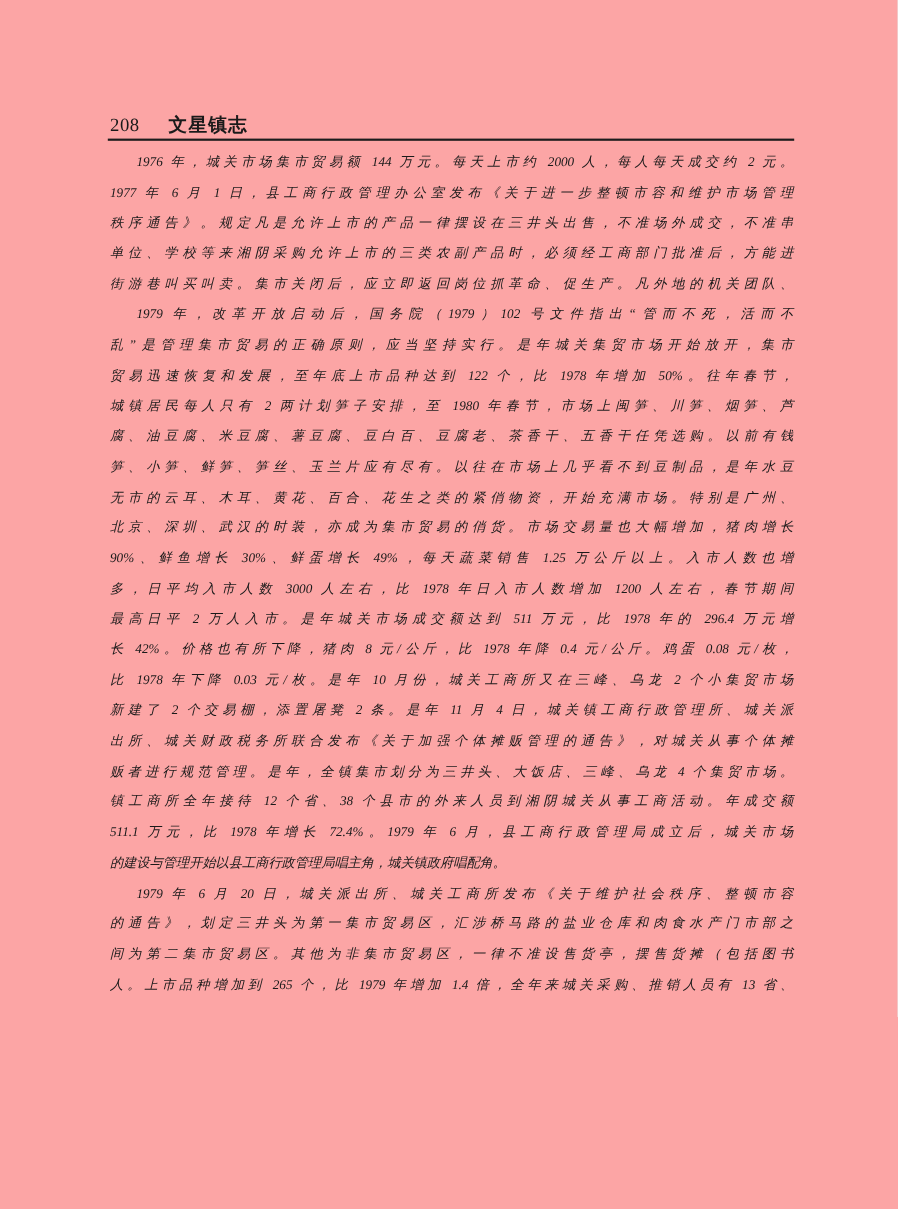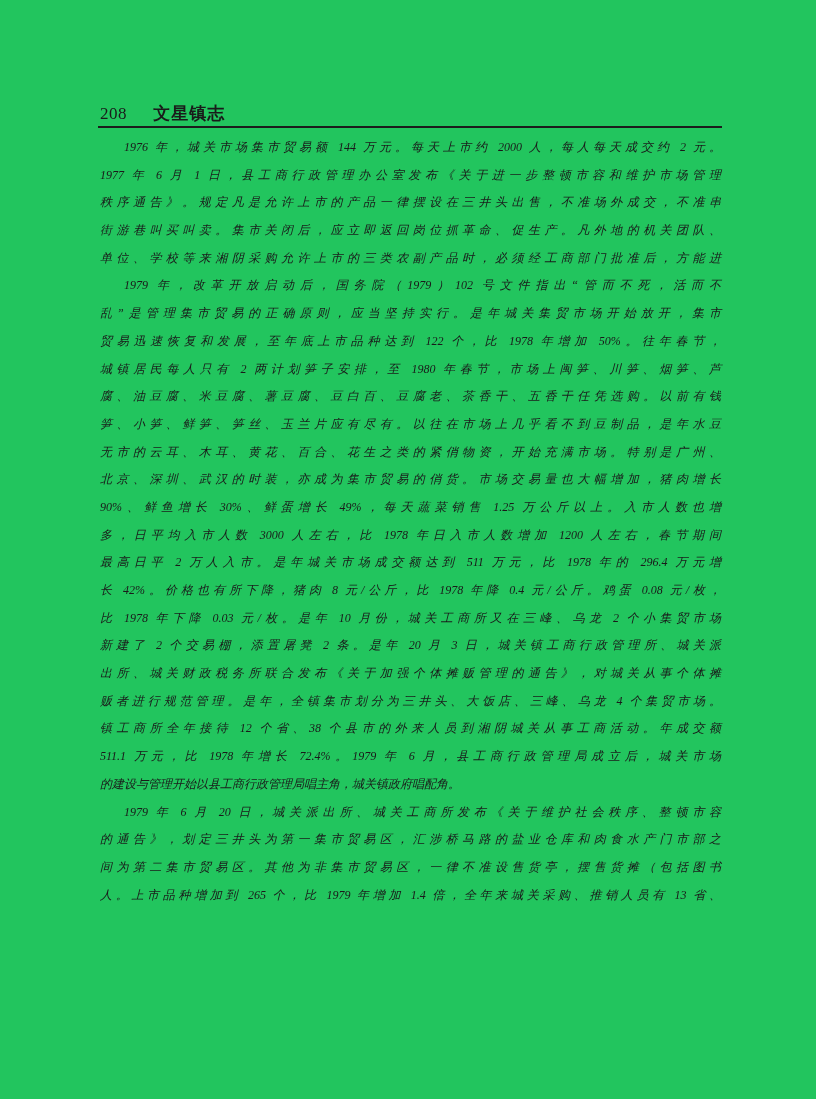--- a/index.html
+++ b/index.html
@@ -5,21 +5,21 @@
   html, body {
     margin: 0;
     padding: 0;
     background: #e8e8e8;
   }
   .page {
     position: relative;
     width: 816px;
     height: 1099px;
     margin: 0 auto;
-    background: #22c55e;
+    background: #fca5a5;
     overflow: hidden;
     font-family: "Liberation Serif", "DejaVu Serif", serif;
     color: #1a1a1a;
   }
   .page-header {
     position: absolute;
     left: 100px;
     top: 103px;
     width: 622px;
     font-size: 17px;
@@ -83,38 +83,38 @@
     <span class="book-title">文星镇志</span>
   </header>
 
   <hr class="header-rule">
 
   <main class="body-text" id="content">
       <div class="paragraph">
         <div class="line indent">1976 年，城关市场集市贸易额 144 万元。每天上市约 2000 人，每人每天成交约 2 元。</div>
         <div class="line">1977 年 6 月 1 日，县工商行政管理办公室发布《关于进一步整顿市容和维护市场管理</div>
         <div class="line">秩序通告》。规定凡是允许上市的产品一律摆设在三井头出售，不准场外成交，不准串</div>
+        <div class="line">单位、学校等来湘阴采购允许上市的三类农副产品时，必须经工商部门批准后，方能进</div>
         <div class="line">街游巷叫买叫卖。集市关闭后，应立即返回岗位抓革命、促生产。凡外地的机关团队、</div>
-        <div class="line">单位、学校等来湘阴采购允许上市的三类农副产品时，必须经工商部门批准后，方能进</div>
       </div>
       <div class="paragraph">
         <div class="line indent">1979 年，改革开放启动后，国务院（1979）102 号文件指出“管而不死，活而不</div>
         <div class="line">乱”是管理集市贸易的正确原则，应当坚持实行。是年城关集贸市场开始放开，集市</div>
         <div class="line">贸易迅速恢复和发展，至年底上市品种达到 122 个，比 1978 年增加 50%。往年春节，</div>
         <div class="line">城镇居民每人只有 2 两计划笋子安排，至 1980 年春节，市场上闽笋、川笋、烟笋、芦</div>
         <div class="line">腐、油豆腐、米豆腐、薯豆腐、豆白百、豆腐老、茶香干、五香干任凭选购。以前有钱</div>
         <div class="line">笋、小笋、鲜笋、笋丝、玉兰片应有尽有。以往在市场上几乎看不到豆制品，是年水豆</div>
         <div class="line">无市的云耳、木耳、黄花、百合、花生之类的紧俏物资，开始充满市场。特别是广州、</div>
         <div class="line">北京、深圳、武汉的时装，亦成为集市贸易的俏货。市场交易量也大幅增加，猪肉增长</div>
         <div class="line">90%、鲜鱼增长 30%、鲜蛋增长 49%，每天蔬菜销售 1.25 万公斤以上。入市人数也增</div>
         <div class="line">多，日平均入市人数 3000 人左右，比 1978 年日入市人数增加 1200 人左右，春节期间</div>
         <div class="line">最高日平 2 万人入市。是年城关市场成交额达到 511 万元，比 1978 年的 296.4 万元增</div>
         <div class="line">长 42%。价格也有所下降，猪肉 8 元/公斤，比 1978 年降 0.4 元/公斤。鸡蛋 0.08 元/枚，</div>
         <div class="line">比 1978 年下降 0.03 元/枚。是年 10 月份，城关工商所又在三峰、乌龙 2 个小集贸市场</div>
-        <div class="line">新建了 2 个交易棚，添置屠凳 2 条。是年 20 月 3 日，城关镇工商行政管理所、城关派</div>
+        <div class="line">新建了 2 个交易棚，添置屠凳 2 条。是年 11 月 4 日，城关镇工商行政管理所、城关派</div>
         <div class="line">出所、城关财政税务所联合发布《关于加强个体摊贩管理的通告》，对城关从事个体摊</div>
         <div class="line">贩者进行规范管理。是年，全镇集市划分为三井头、大饭店、三峰、乌龙 4 个集贸市场。</div>
         <div class="line">镇工商所全年接待 12 个省、38 个县市的外来人员到湘阴城关从事工商活动。年成交额</div>
         <div class="line">511.1 万元，比 1978 年增长 72.4%。1979 年 6 月，县工商行政管理局成立后，城关市场</div>
         <div class="line last-free">的建设与管理开始以县工商行政管理局唱主角，城关镇政府唱配角。</div>
       </div>
       <div class="paragraph">
         <div class="line indent">1979 年 6 月 20 日，城关派出所、城关工商所发布《关于维护社会秩序、整顿市容</div>
         <div class="line">的通告》，划定三井头为第一集市贸易区，汇涉桥马路的盐业仓库和肉食水产门市部之</div>
         <div class="line">间为第二集市贸易区。其他为非集市贸易区，一律不准设售货亭，摆售货摊（包括图书</div>

